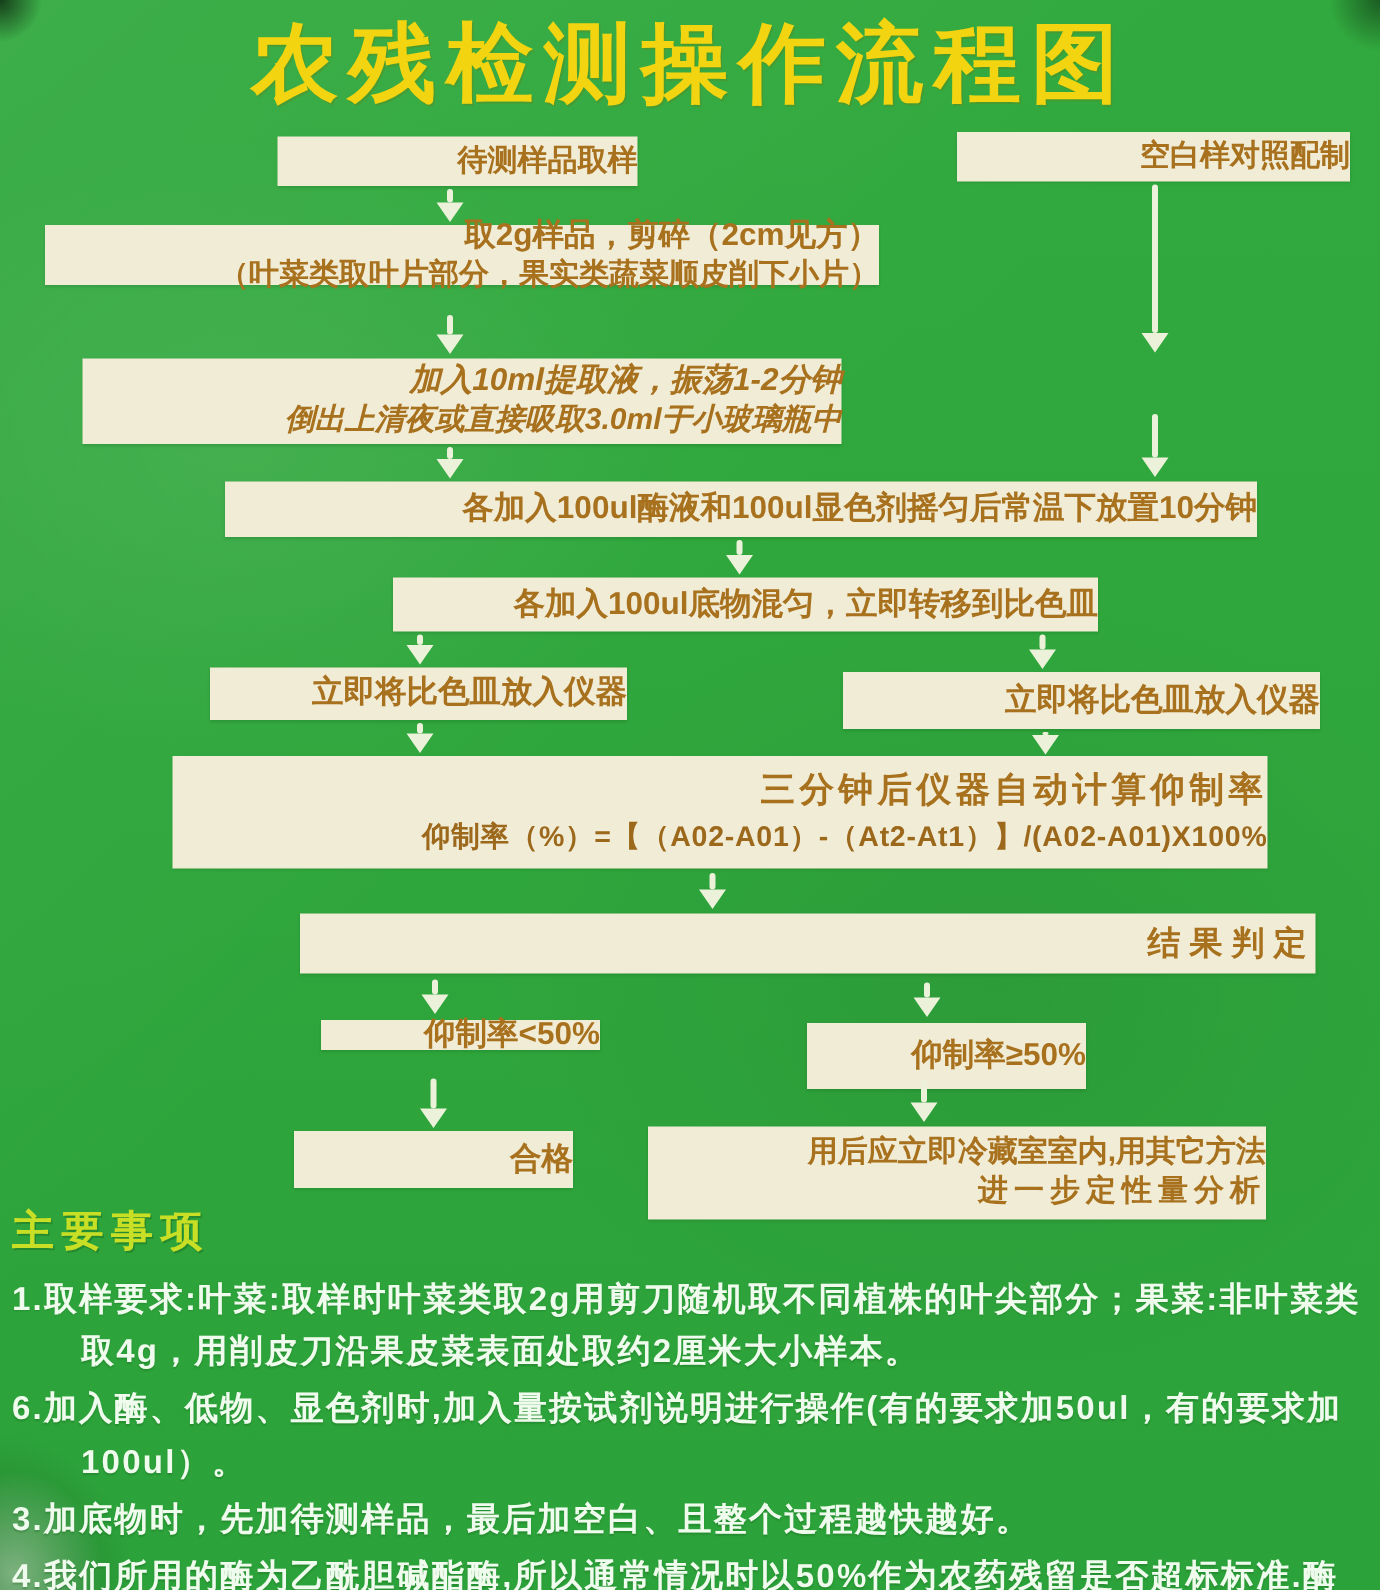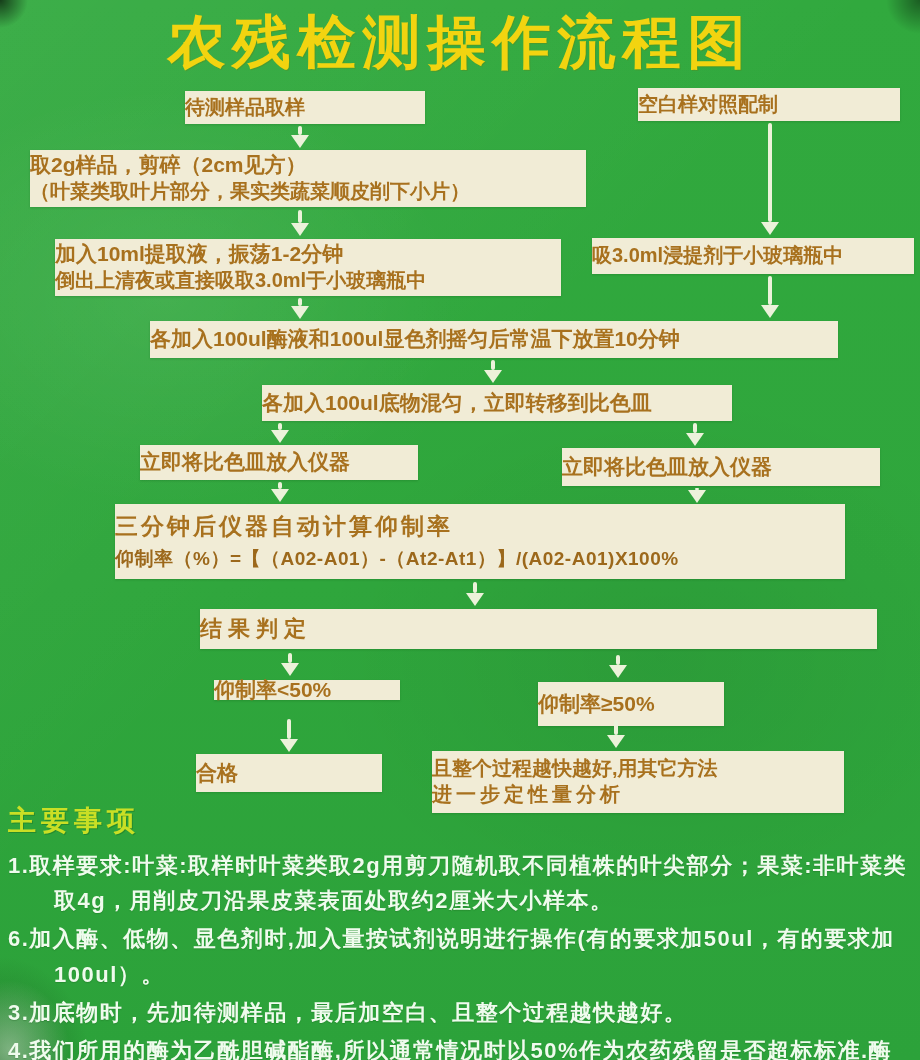--- a/index.html
+++ b/index.html
@@ -20,21 +20,21 @@
   }
   .title{
     position:absolute; left:0; top:4px; width:100%;
     text-align:center; font-size:58px; font-weight:bold;
     color:#f2d410; letter-spacing:7px;
     text-shadow:1px 1px 0 rgba(120,110,0,0.25);
   }
   .fbox{
     position:absolute;
     background:#f1ecd6;
-    display:flex; flex-direction:column; justify-content:center; align-items:flex-start;
+    display:flex; flex-direction:column; justify-content:center; align-items:flex-end;
     text-align:center; font-weight:bold; color:#a8711e;
     font-size:21px; line-height:1.28;
     box-shadow:0 1px 2px rgba(0,60,10,0.18);
   }
   .fbox .l2{font-size:20px;}
   .calc-title{font-size:23px; letter-spacing:3px;}
   .calc-formula{font-size:19px; letter-spacing:0.5px; margin-top:6px; color:#9c681b;}
   .result-label{letter-spacing:6px; font-size:22px;}
   .arrow{
     position:absolute; transform:translateX(-50%);
@@ -78,36 +78,33 @@
 
   <div class="arrow" style="left:300px; top:126px; height:22px;">
       <div class="stem"></div>
       <div class="head"></div>
     </div>
   <div class="arrow" style="left:770px; top:123px; height:112px;">
       <div class="stem"></div>
       <div class="head"></div>
     </div>
 
-  <div class="fbox" style="left:30px; top:150px; width:556px; height:57px;">
+  <div class="fbox" style="left:30px; top:150px; width:556px; height:40px;">
     <span>取2g样品，剪碎（2cm见方）</span>
     <span class="l2">（叶菜类取叶片部分，果实类蔬菜顺皮削下小片）</span>
   </div>
 
   <div class="arrow" style="left:300px; top:210px; height:26px;">
       <div class="stem"></div>
       <div class="head"></div>
     </div>
 
-  <div class="fbox" style="left:55px; top:239px; width:506px; height:57px;">
+  <div class="fbox" style="left:55px; top:239px; width:506px; height:57px;font-style:italic;">
     <span>加入10ml提取液，振荡1-2分钟</span>
     <span class="l2">倒出上清夜或直接吸取3.0ml于小玻璃瓶中</span>
-  </div>
-  <div class="fbox" style="left:592px; top:238px; width:322px; height:36px; font-size:20px;">
-    <span>吸3.0ml浸提剂于小玻璃瓶中</span>
   </div>
 
   <div class="arrow" style="left:300px; top:298px; height:21px;">
       <div class="stem"></div>
       <div class="head"></div>
     </div>
   <div class="arrow" style="left:770px; top:276px; height:42px;">
       <div class="stem"></div>
       <div class="head"></div>
     </div>
@@ -186,21 +183,21 @@
     </div>
   <div class="arrow" style="left:616px; top:720px; height:28px;">
       <div class="stem"></div>
       <div class="head"></div>
     </div>
 
   <div class="fbox" style="left:196px; top:754px; width:186px; height:38px;">
     <span>合格</span>
   </div>
   <div class="fbox" style="left:432px; top:751px; width:412px; height:62px; font-size:20px;">
-    <span>且整个过程越快越好,用其它方法</span>
+    <span>用后应立即冷藏室室内,用其它方法</span>
     <span style="letter-spacing:4px;">进一步定性量分析</span>
   </div>
 
   <div class="notes">
     <div class="notes-heading">主要事项</div>
     <div class="note">1.取样要求:叶菜:取样时叶菜类取2g用剪刀随机取不同植株的叶尖部分；果菜:非叶菜类取4g，用削皮刀沿果皮菜表面处取约2厘米大小样本。</div>
     <div class="note">6.加入酶、低物、显色剂时,加入量按试剂说明进行操作(有的要求加50ul，有的要求加100ul）。</div>
     <div class="note">3.加底物时，先加待测样品，最后加空白、且整个过程越快越好。</div>
     <div class="note">4.我们所用的酶为乙酰胆碱酯酶,所以通常情况时以50%作为农药残留是否超标标准.酶液、显色剂与底物切忌长时间室温放置,用后应立即冷藏室室内(0-4℃)</div>
   </div>

